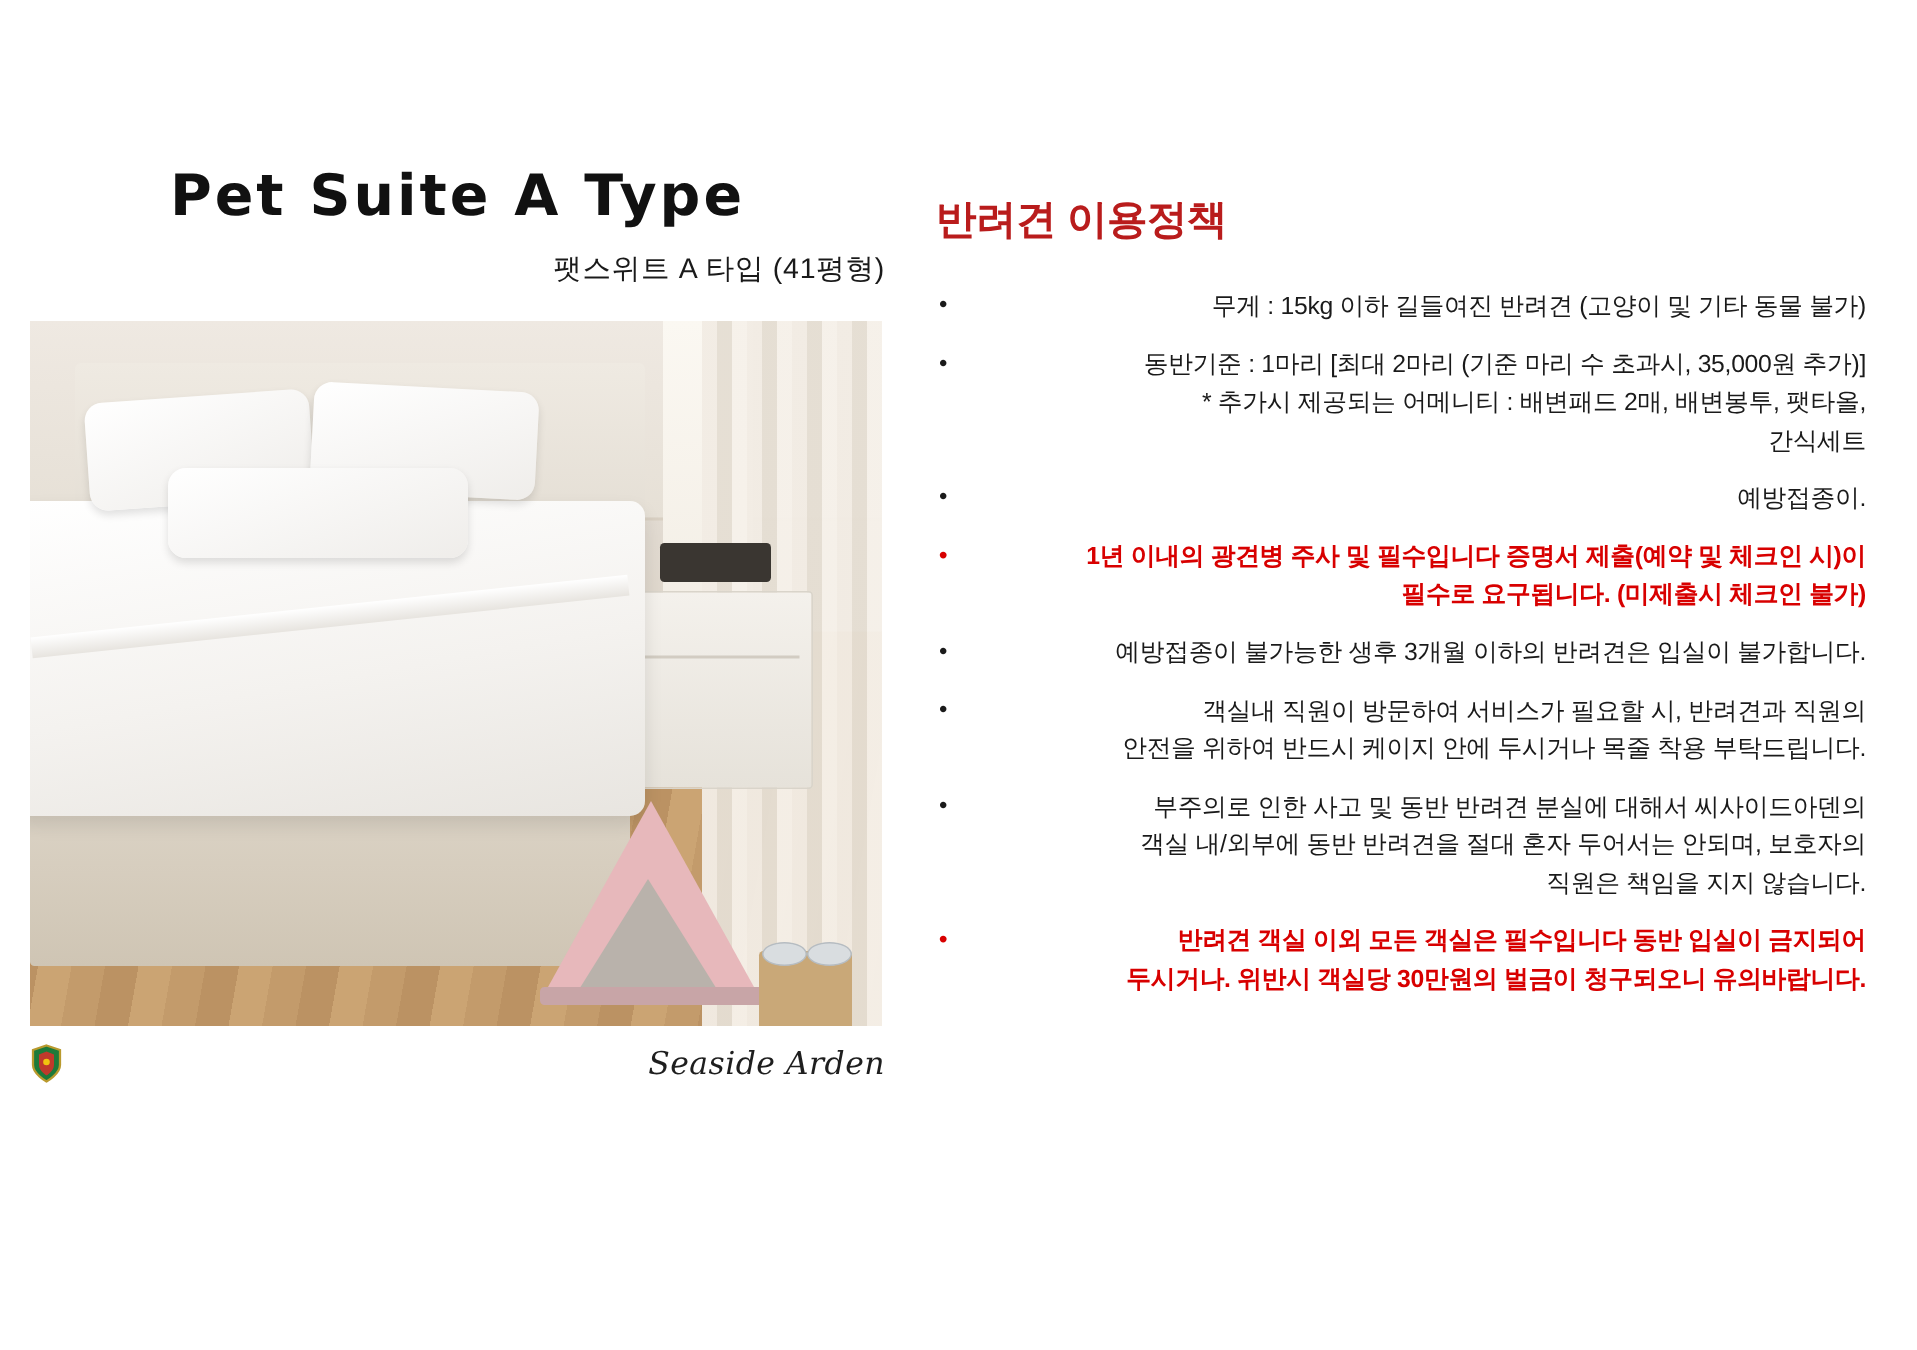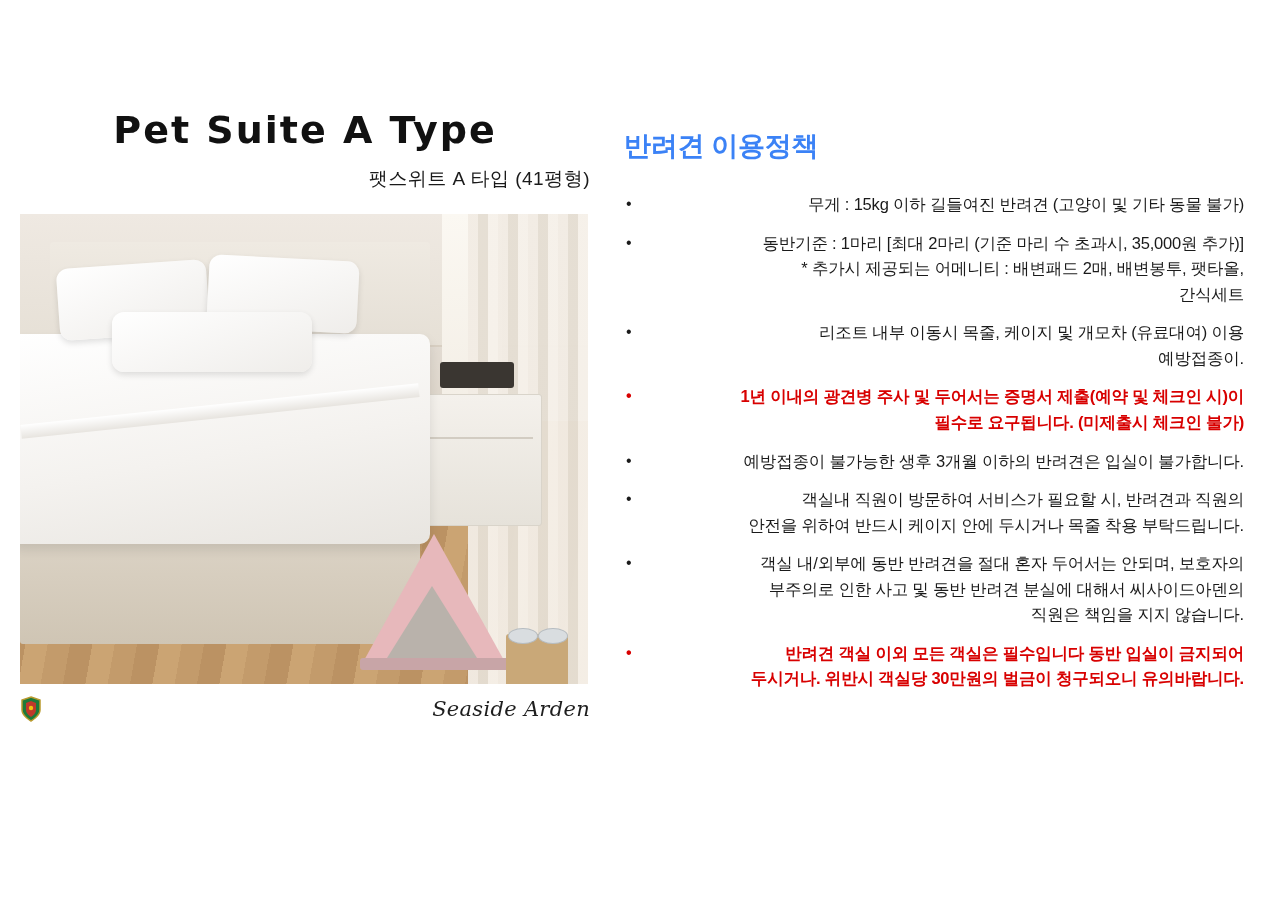--- a/index.html
+++ b/index.html
@@ -215,21 +215,21 @@
   
   .right-col {
     position: absolute;
     left: 624px;
     top: 128px;
     width: 620px;
   }
   .policy-title {
     font-size: 27px;
     font-weight: bold;
-    color: #3b82f6;
+    color: #b91c1c;
     margin: 0 0 28px 0;
     letter-spacing: -0.3px;
   }
   ul.policy-list {
     list-style: none;
     margin: 0;
     padding: 0;
   }
   ul.policy-list > li {
     position: relative;
@@ -316,41 +316,40 @@
         <span class="line">무게 : 15kg 이하 길들여진 반려견 (고양이 및 기타 동물 불가)</span>
       </li>
 
       <li>
         <span class="line">동반기준 : 1마리 [최대 2마리 (기준 마리 수 초과시, 35,000원 추가)]</span>
         <span class="line indent-1">* 추가시 제공되는 어메니티 : 배변패드 2매, 배변봉투, 팻타올,</span>
         <span class="line indent-2">간식세트</span>
       </li>
 
       <li>
-        <span class="line">리조트 내부 이동시 목줄, 케이지 및 개모차 (유료대여) 이용</span>
         <span class="line indent-1">예방접종이.</span>
       </li>
 
       <li class="red">
-        <span class="line">1년 이내의 광견병 주사 및 두어서는 증명서 제출(예약 및 체크인 시)이</span>
+        <span class="line">1년 이내의 광견병 주사 및 필수입니다 증명서 제출(예약 및 체크인 시)이</span>
         <span class="line indent-1">필수로 요구됩니다. (미제출시 체크인 불가)</span>
       </li>
 
       <li>
         <span class="line">예방접종이 불가능한 생후 3개월 이하의 반려견은 입실이 불가합니다.</span>
       </li>
 
       <li class="gap-after">
         <span class="line">객실내 직원이 방문하여 서비스가 필요할 시, 반려견과 직원의</span>
         <span class="line indent-1">안전을 위하여 반드시 케이지 안에 두시거나 목줄 착용 부탁드립니다.</span>
       </li>
 
       <li class="gap-after">
+        <span class="line indent-1">부주의로 인한 사고 및 동반 반려견 분실에 대해서 씨사이드아덴의</span>
         <span class="line">객실 내/외부에 동반 반려견을 절대 혼자 두어서는 안되며, 보호자의</span>
-        <span class="line indent-1">부주의로 인한 사고 및 동반 반려견 분실에 대해서 씨사이드아덴의</span>
         <span class="line indent-1">직원은 책임을 지지 않습니다.</span>
       </li>
 
       <li class="red">
         <span class="line">반려견 객실 이외 모든 객실은 필수입니다 동반 입실이 금지되어</span>
         <span class="line indent-1">두시거나. 위반시 객실당 30만원의 벌금이 청구되오니 유의바랍니다.</span>
       </li>
 
     </ul>
   </div>

